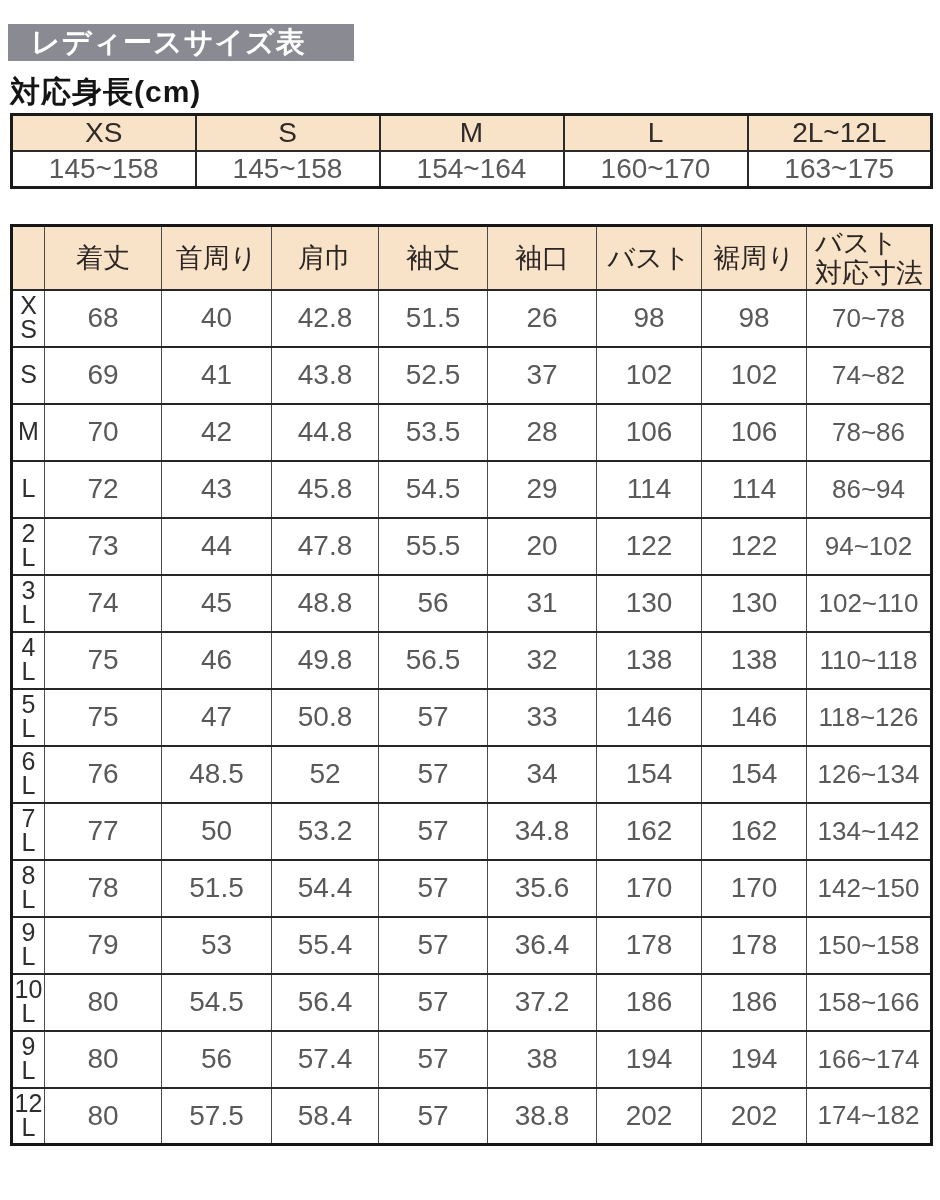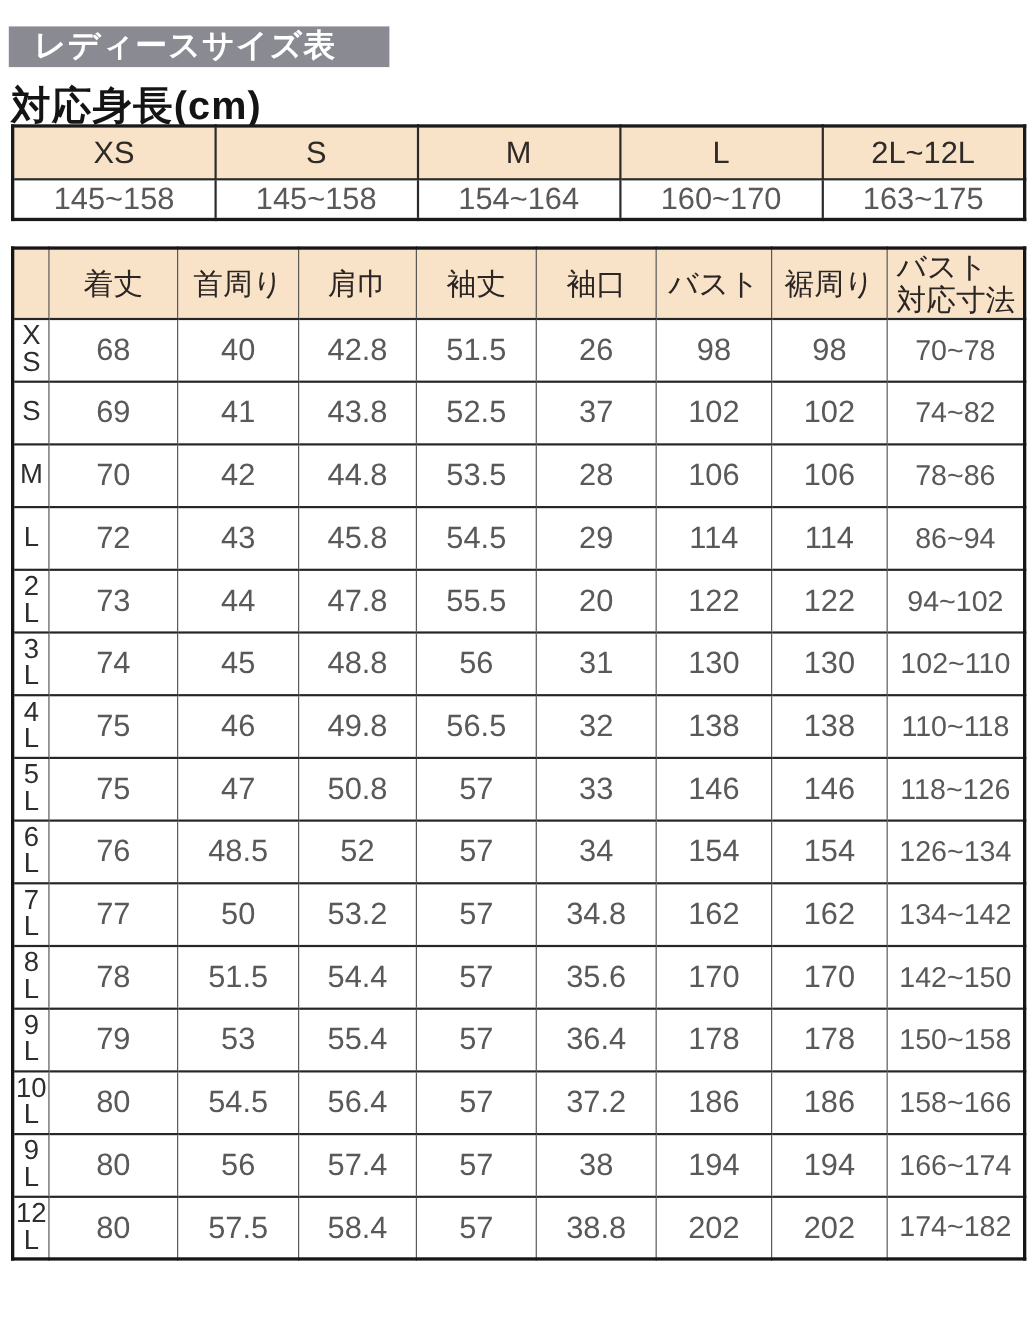--- a/index.html
+++ b/index.html
@@ -23,40 +23,40 @@
     font-size: 29px;
     font-weight: bold;
     line-height: 37px;
     padding-left: 23px;
     letter-spacing: 1px;
   }
   .subheading {
     position: absolute;
     left: 10px;
     top: 72px;
-    font-size: 36px;
+    font-size: 30px;
     font-weight: bold;
     color: #141414;
     letter-spacing: 1px;
   }
   table { border-collapse: collapse; table-layout: fixed; }
   .height-table {
     position: absolute;
     left: 10px;
     top: 113px;
     width: 920px;
     border: 3px solid #1a1a1a;
   }
   .height-table th, .height-table td {
     border: 2px solid #2a2a2a;
     text-align: center;
     padding: 0;
   }
   .height-table th {
-    height: 48px;
+    height: 36px;
     background: var(--header-bg, #f9e3c8);
     color: #2e2a28;
     font-size: 28px;
     font-weight: normal;
   }
   .height-table td {
     height: 37px;
     color: #595959;
     font-size: 28px;
   }

